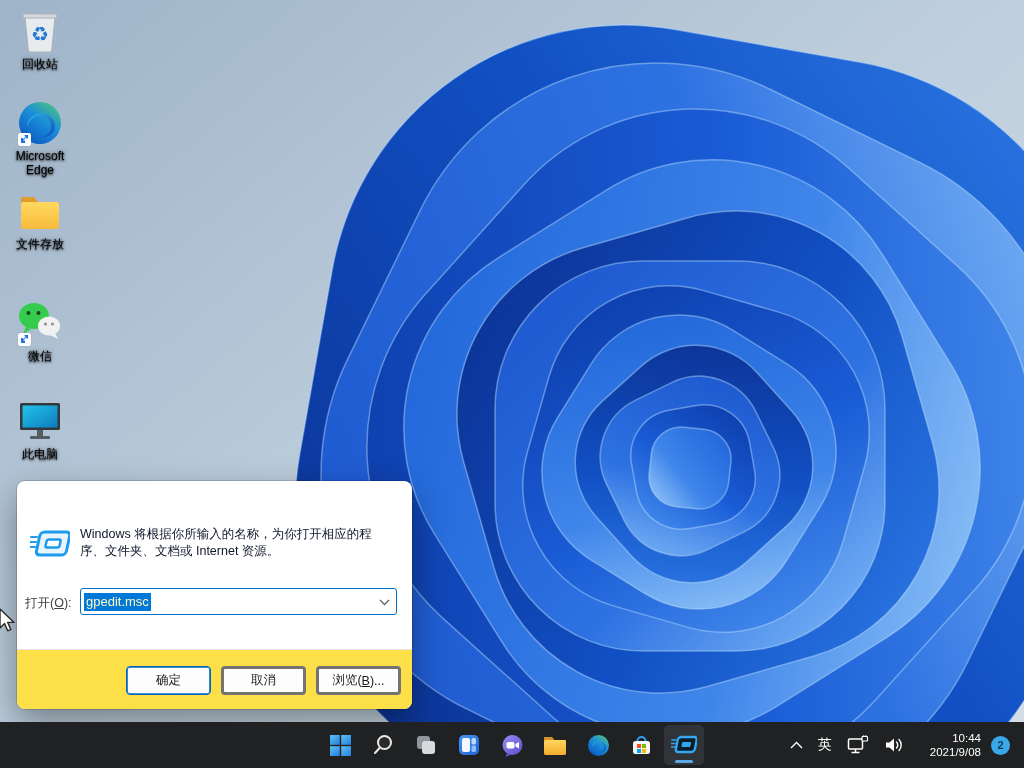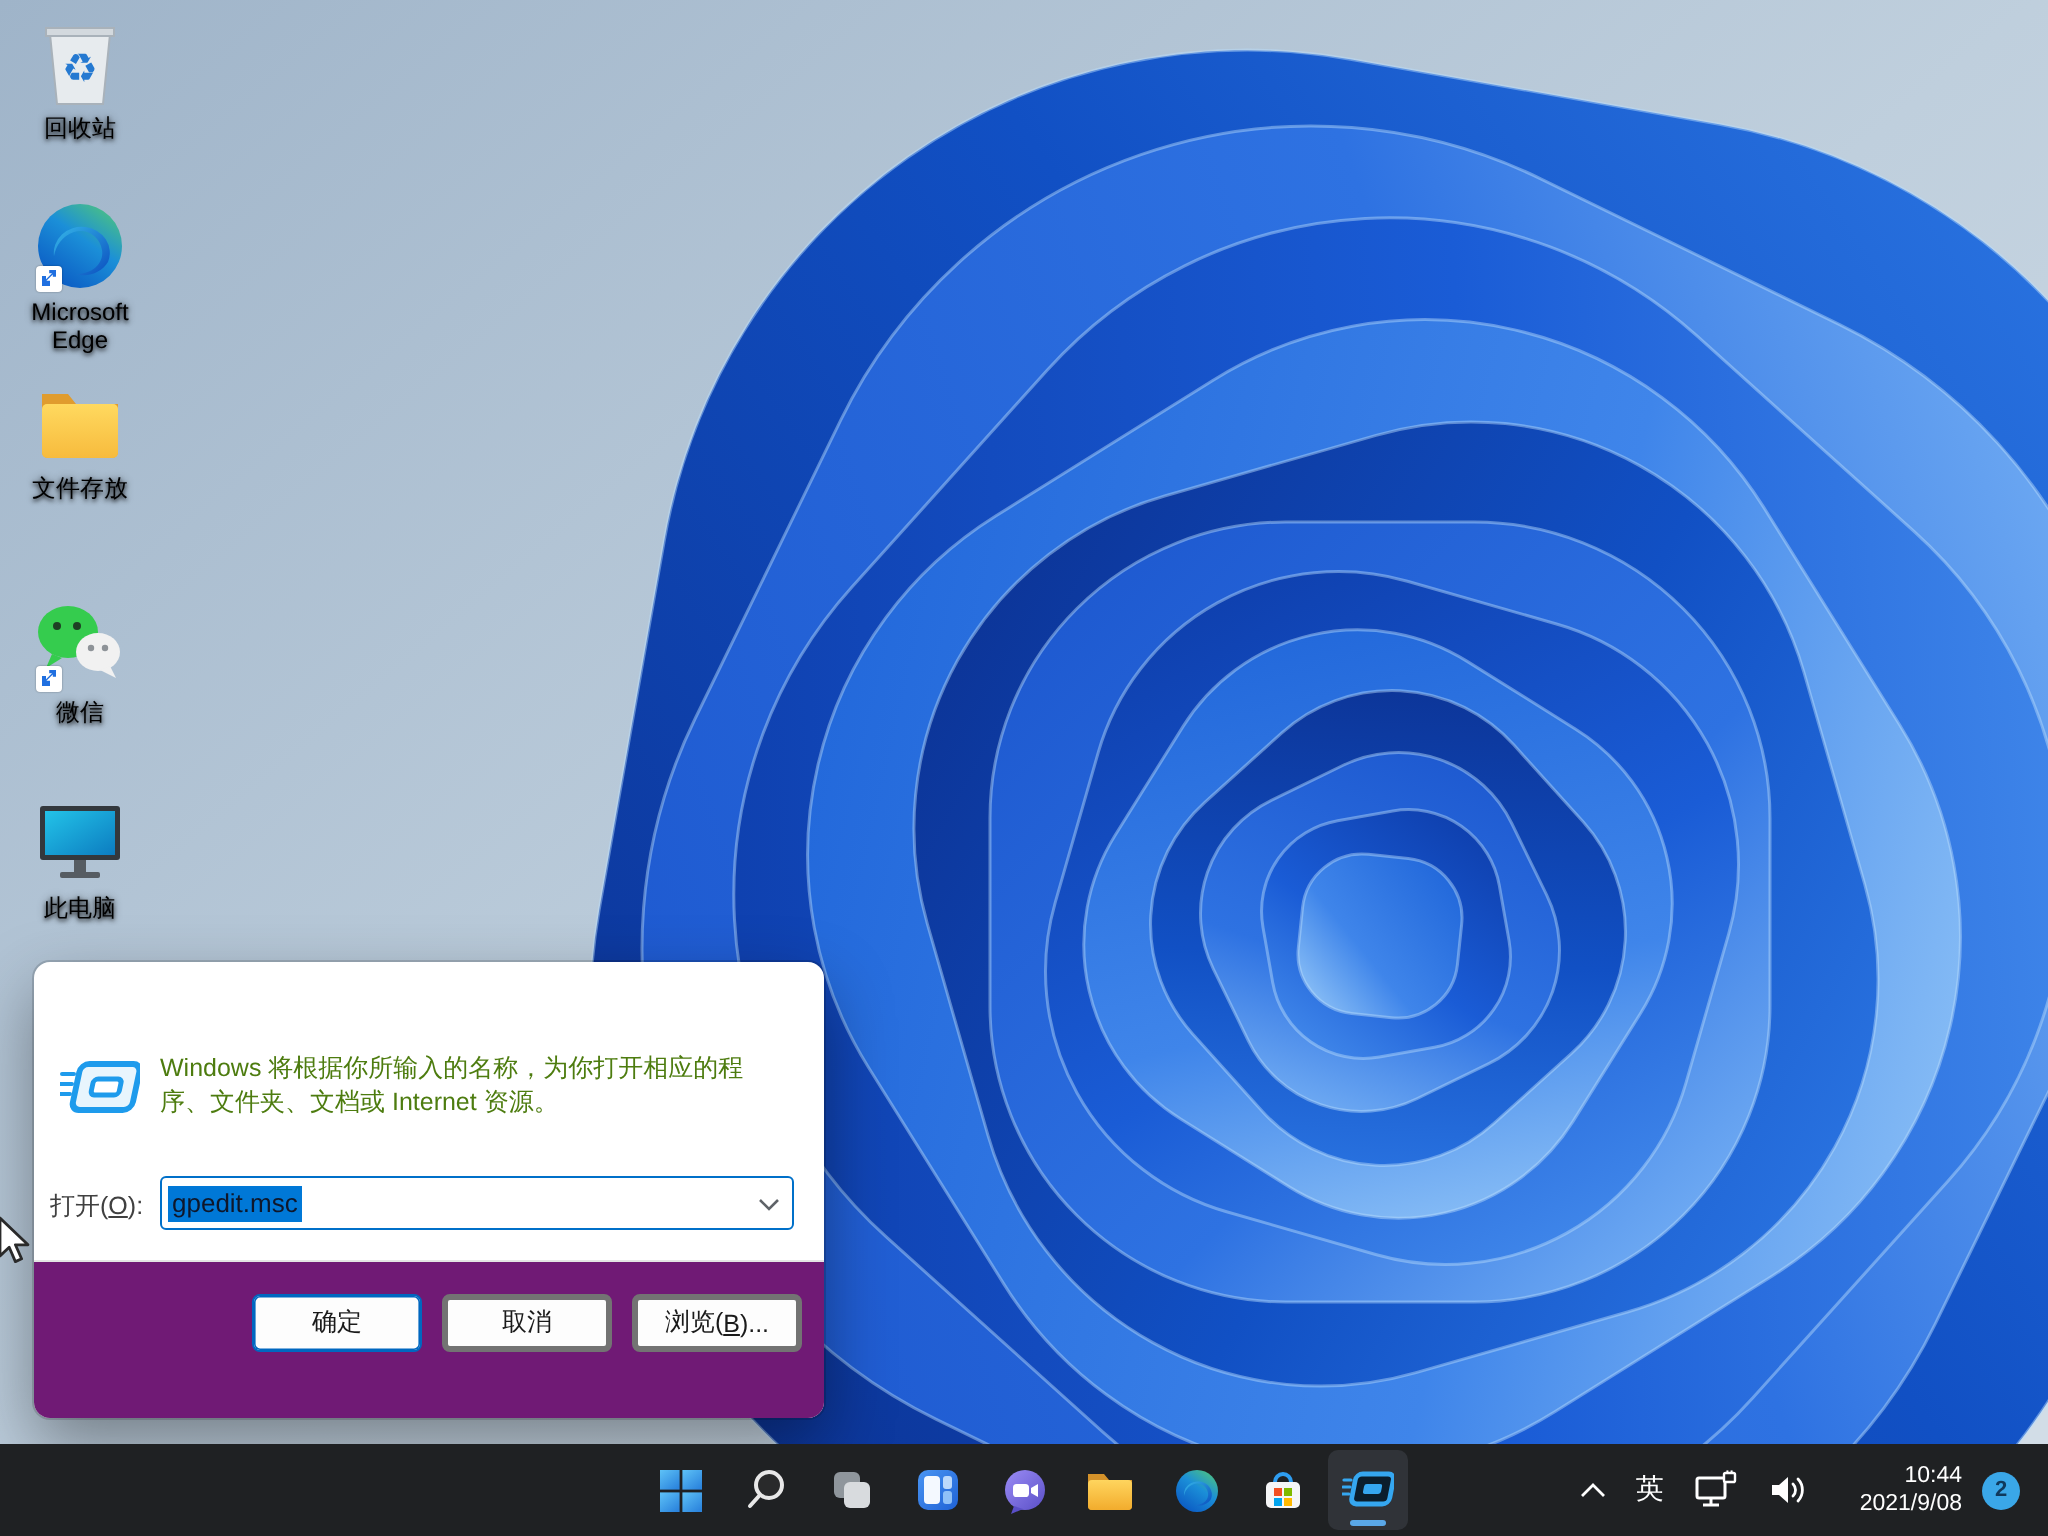--- a/index.html
+++ b/index.html
@@ -19,28 +19,28 @@
   .cursor { position:absolute; left:-3px; top:608px; z-index:50; pointer-events:none; }
 
   
   .run-dialog { position:absolute; left:17px; top:481px; width:395px; height:228px; background:#fff;
     border-radius:8px; overflow:hidden; z-index:10;
     box-shadow:0 14px 34px rgba(0,0,0,.38), 0 0 0 1px rgba(0,0,0,.14); font-size:12.5px; color:#1b1b1b; }
   .dlg-titlebar { position:absolute; left:0; top:0; right:0; height:30px; display:flex; align-items:center; padding:0 0 0 9px; gap:8px; border-bottom:1px solid #ececec; background:#fff; }
   .dlg-title { font-size:12px; color:#191919; }
   .dlg-close { margin-left:auto; width:38px; height:29px; display:flex; align-items:center; justify-content:center; }
   .dlg-icon-lg { position:absolute; left:13px; top:44px; }
-  .dlg-desc { position:absolute; left:63px; top:45px; width:304px; line-height:17px; color:#4d7c0f; }
+  .dlg-desc { position:absolute; left:63px; top:45px; width:304px; line-height:17px; color:#0f172a; }
   .dlg-open-label { position:absolute; left:8px; top:114px; color:#404040; }
   .u { text-decoration:underline; }
   .combo { position:absolute; left:63px; top:107px; width:317px; height:27px; background:#fff;
     border:1.5px solid #0070c9; border-radius:3px; display:flex; align-items:center; padding:0 26px 0 3px; }
-  .combo .sel-text { background:#0078d7; color:#0f172a; font-size:13px; padding:1px 2px 2px 2px; white-space:nowrap; }
+  .combo .sel-text { background:#0078d7; color:#fef9c3; font-size:13px; padding:1px 2px 2px 2px; white-space:nowrap; }
   .combo-chevron { position:absolute; right:6px; top:50%; transform:translateY(-50%); }
-  .dlg-footer { position:absolute; left:0; right:0; bottom:0; height:79px; background:#701a75; border-top:1px solid #e4e4e4;padding-left:21px; }
+  .dlg-footer { position:absolute; left:0; right:0; bottom:0; height:60px; background:#fde047; border-top:1px solid #e4e4e4;padding-left:21px; }
   .btn-row { position:absolute; right:11px; top:16px; display:flex; gap:10px; }
   .dlg-btn { width:85px; height:29px; background:#fdfdfd; border:3px solid #737373; border-radius:4px;
     font-size:12.5px; color:#1a1a1a; display:flex; align-items:center; justify-content:center; font-family:inherit; }
   .dlg-btn.default { border:1px solid #0067c0; box-shadow:inset 0 0 0 0.8px #0067c0; }
 
   
   .taskbar { position:absolute; left:0; bottom:0; width:1024px; height:46px; background:#1f2123; z-index:20; }
   .tb-center { position:absolute; left:50%; top:3px; transform:translateX(-50%); display:flex; align-items:center; gap:3px; }
   .tb-btn { width:40px; height:40px; border-radius:5px; display:flex; align-items:center; justify-content:center; position:relative; }
   .tb-btn.active { background:#303338; }

